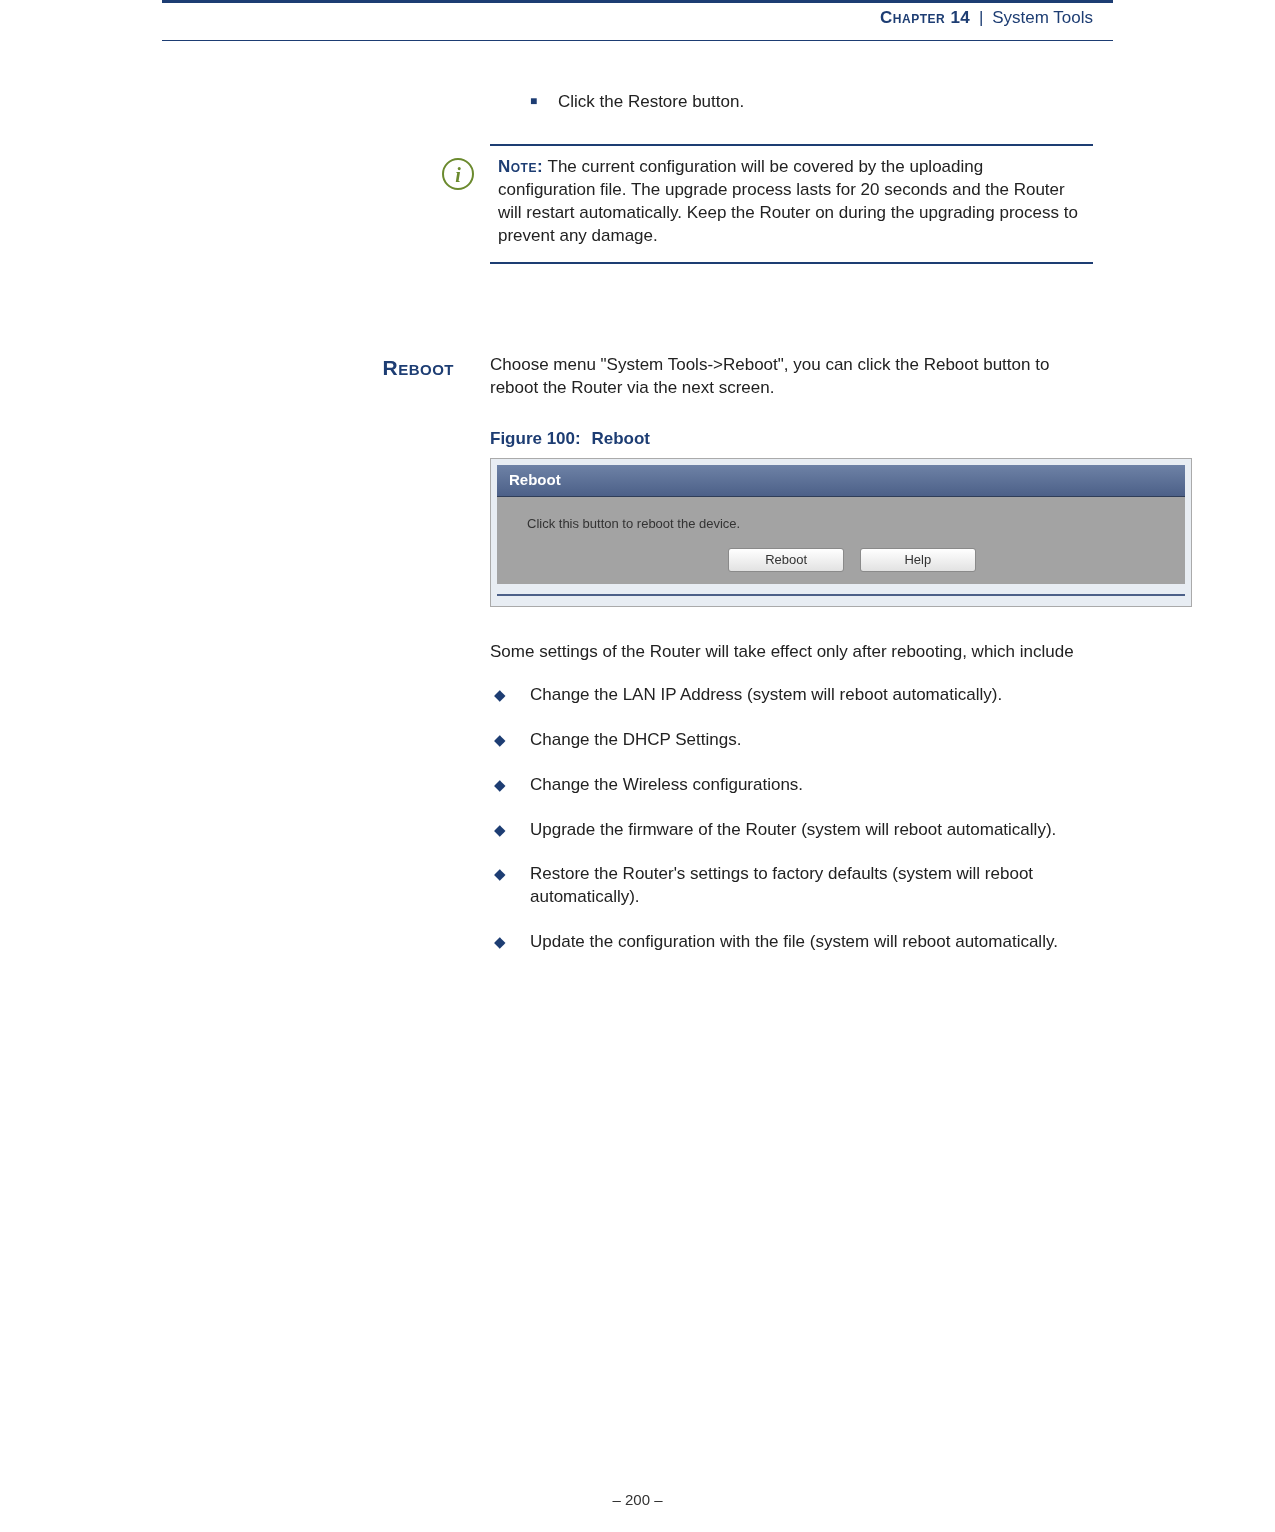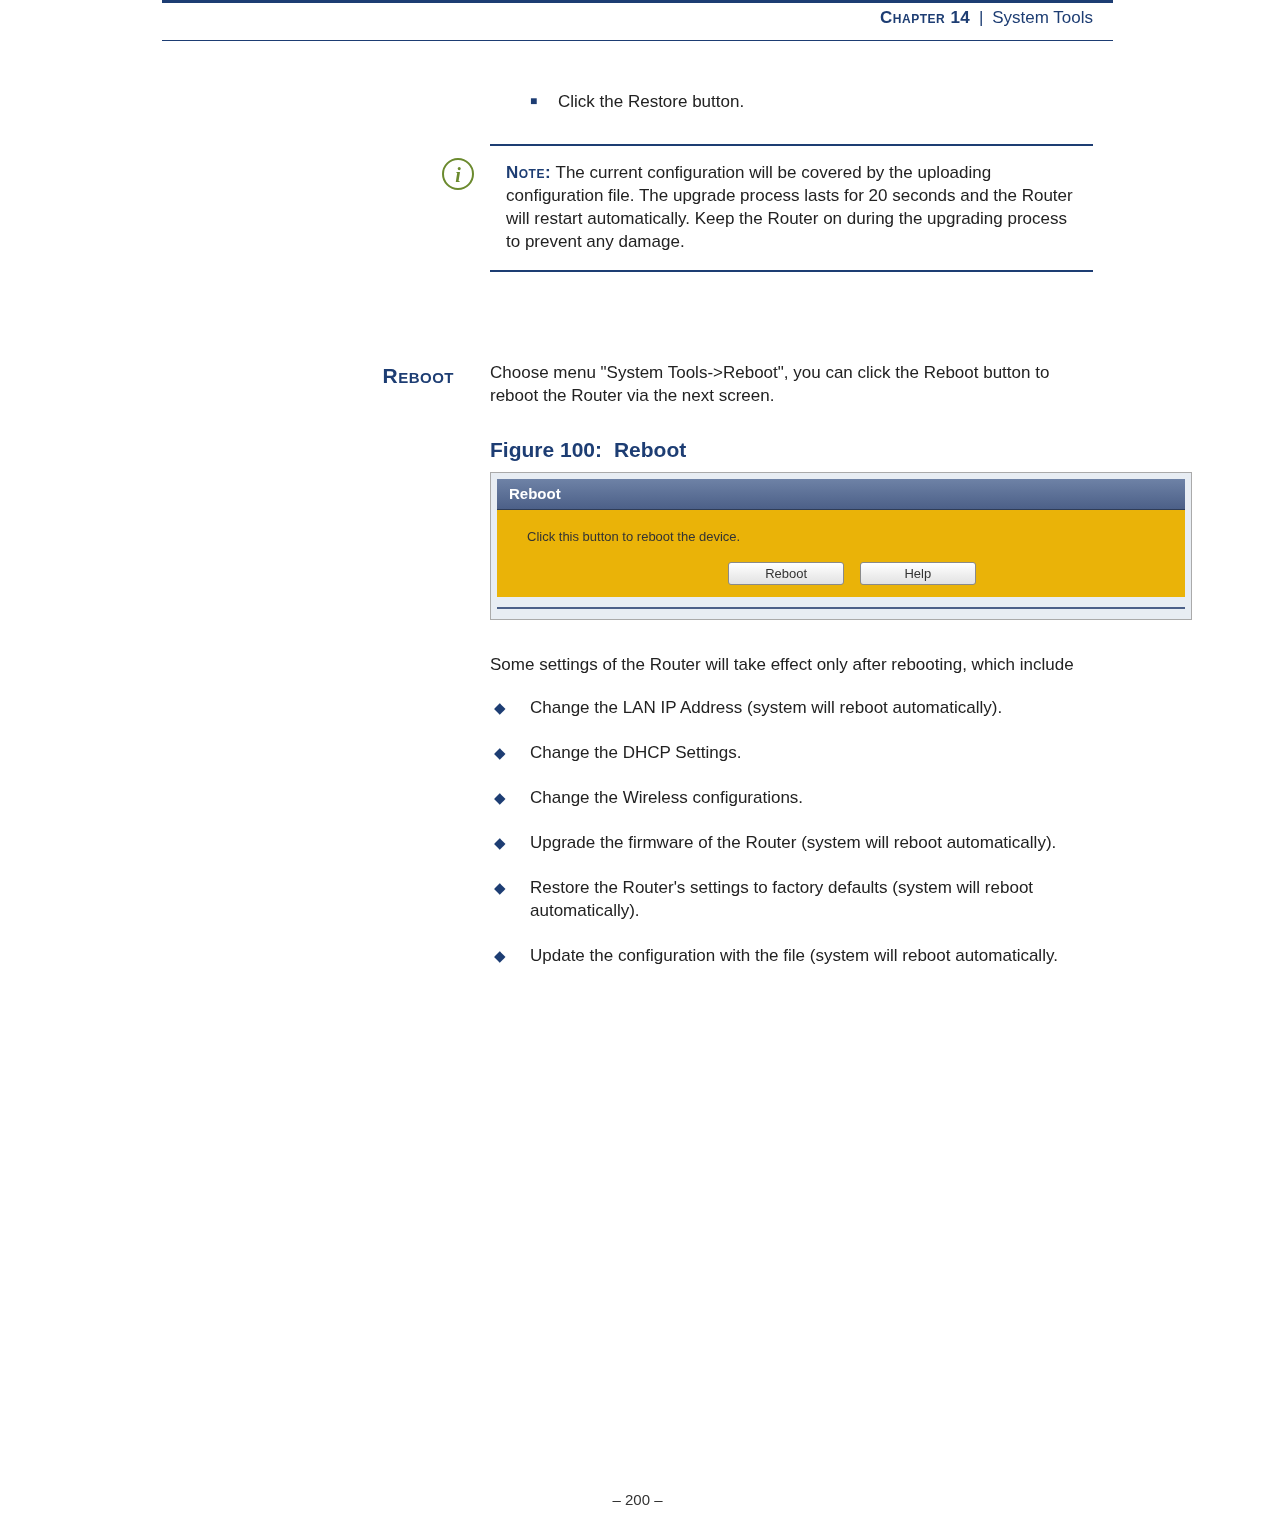--- a/index.html
+++ b/index.html
@@ -117,21 +117,21 @@
   .note-label {
     font-weight: bold;
     font-variant: small-caps;
     color: #1d3d73;
     letter-spacing: 0.5px;
   }
   .figure-caption {
     font-weight: bold;
     color: #1d3d73;
     margin: 28px 0 8px 0;
-    font-size: 21px;
+    font-size: 17px;
   }
   .figure-caption .fignum {
     margin-right: 6px;
   }
   .screenshot {
     border: 1px solid #aaa;
     background: #e8edf3;
     width: 700px;
     padding: 0 0 10px 0;
     margin-bottom: 34px;
@@ -142,21 +142,21 @@
     background: linear-gradient(#6e82a6, #4c6088);
     color: #fff;
     font-weight: bold;
     font-family: Arial, sans-serif;
     font-size: 15px;
     padding: 5px 12px;
     margin: 6px 6px 0 6px;
     border-bottom: 1px solid #2f3d58;
   }
   .ss-body {
-    background: #eab308;
+    background: #a3a3a3;
     margin: 0 6px;
     padding: 18px 8px 12px 30px;
     font-family: Arial, sans-serif;
     font-size: 13px;
     color: #333;
   }
   .ss-body .desc {
     margin-bottom: 16px;
   }
   .ss-buttons {
@@ -233,21 +233,21 @@
     <div class="clearfix">
       <div class="left-col">&nbsp;</div>
       <div class="body">
         <ul class="square-bullet">
           <li><span>Click the Restore button.</span></li>
         </ul>
 
         <div class="note-block">
           <div class="note-rule"></div>
           <div class="note-icon"><span>i</span></div>
-          <p style="margin:16px;">
+          <p style="margin:8px;">
             <span class="note-label">Note:</span>
             <span>The current configuration will be covered by the uploading configuration file. The upgrade process lasts for 20 seconds and the Router will restart automatically. Keep the Router on during the upgrading process to prevent any damage.</span>
           </p>
           <div class="note-rule bottom"></div>
         </div>
       </div>
     </div>
 
     <div class="section-row clearfix">
       <div class="left-col">

